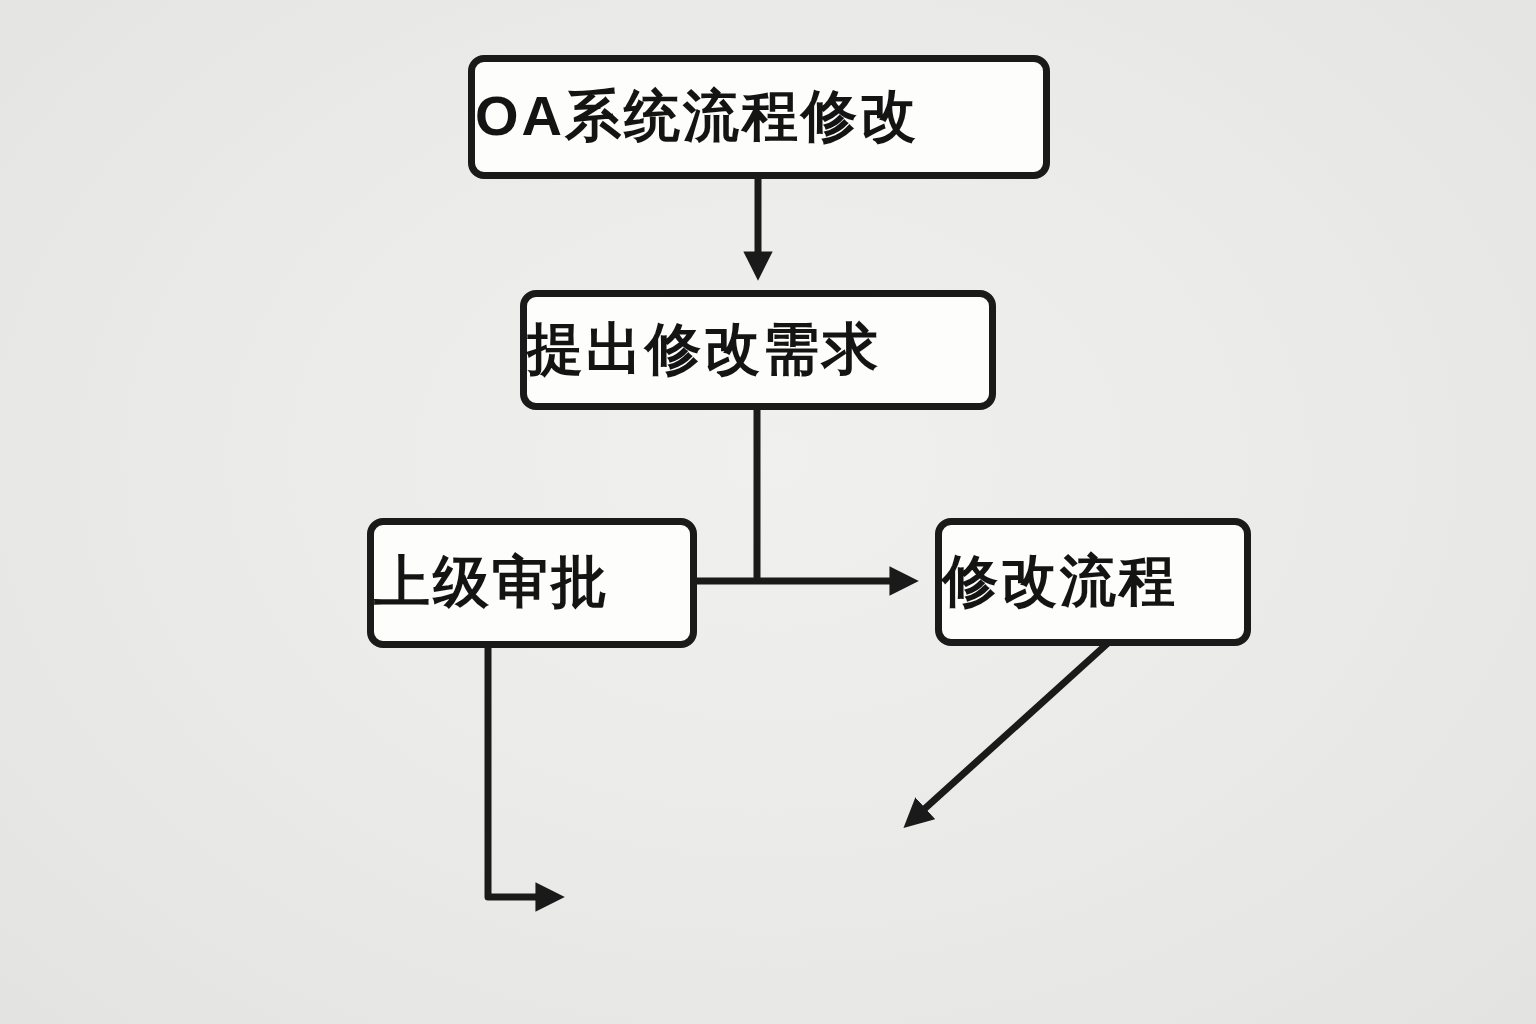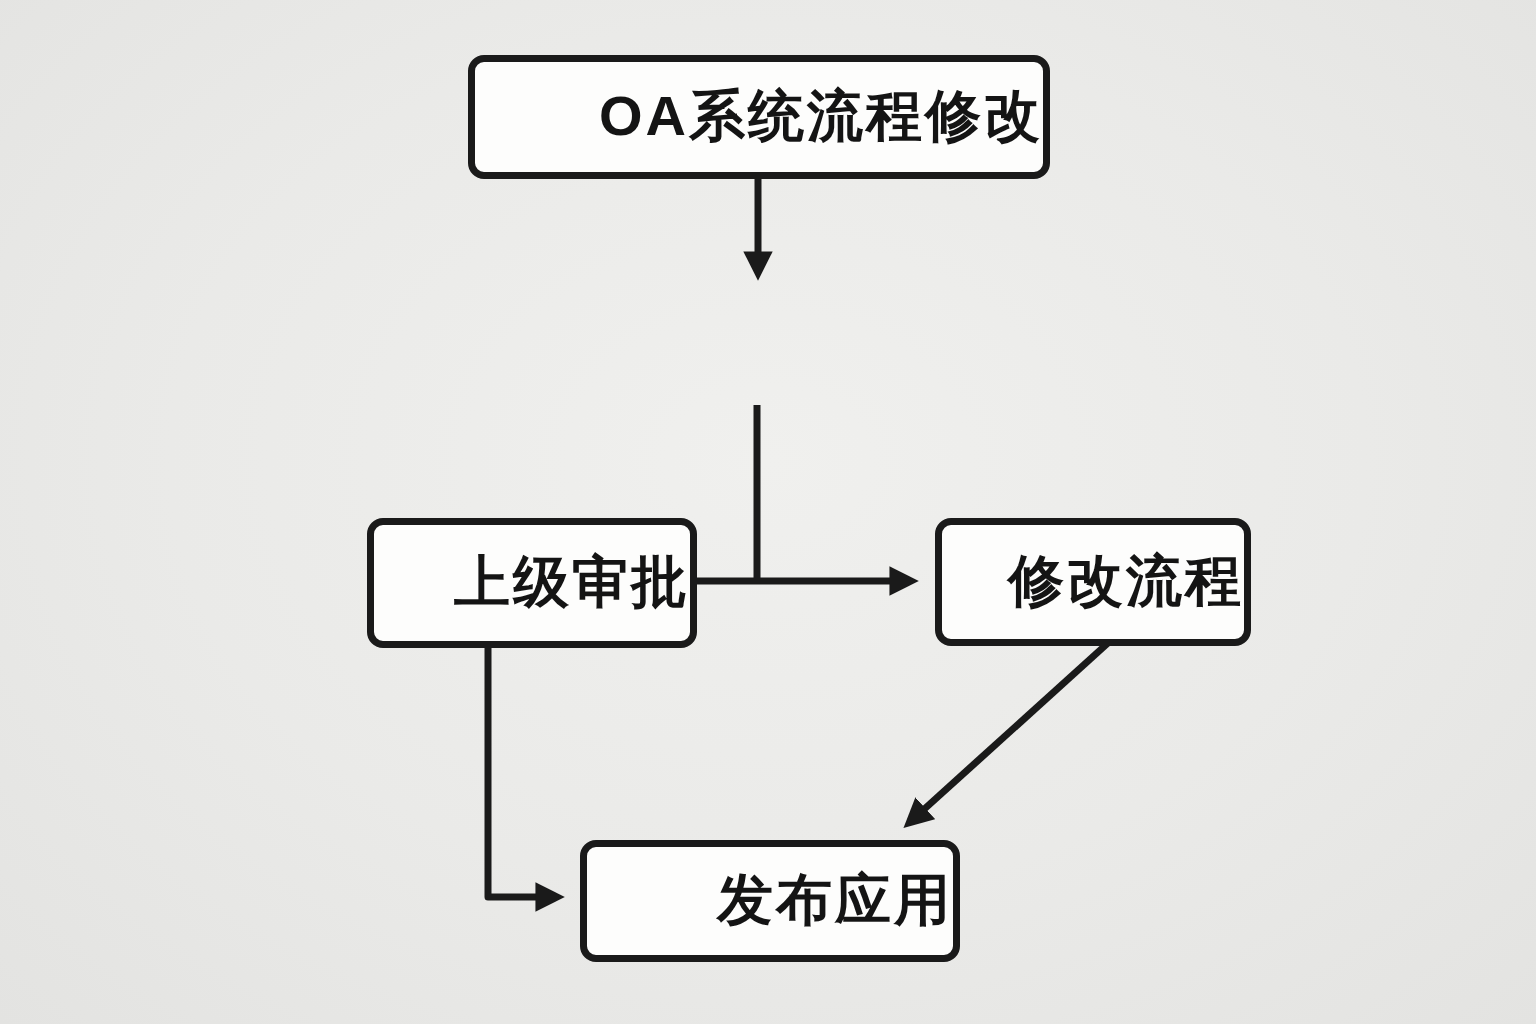--- a/index.html
+++ b/index.html
@@ -22,21 +22,21 @@
     height: 1024px;
   }
   .node {
     position: absolute;
     box-sizing: border-box;
     background: #fdfdfc;
     border: 7px solid #1a1a1a;
     border-radius: 16px;
     display: flex;
     align-items: center;
-    justify-content: flex-end;
+    justify-content: flex-start;
     font-size: 56px;
     font-weight: 700;
     color: #141414;
     letter-spacing: 3px;
     white-space: nowrap;
   }
   .node-oa       { left: 468px; top: 55px;  width: 582px; height: 124px; }
   .node-propose  { left: 520px; top: 290px; width: 476px; height: 120px; }
   .node-approve  { left: 325px; top: 518px; width: 330px; height: 130px; margin-left: 42px; }
   .node-modify   { left: 935px; top: 518px; width: 316px; height: 128px; }
@@ -62,26 +62,26 @@
 
     <path d="M 488 645 L 488 897 L 556 897" fill="none" stroke="#1a1a1a" stroke-width="7" stroke-linejoin="round" marker-end="url(#arrow)"></path>
 
     <path d="M 1108 643 L 910 822" fill="none" stroke="#1a1a1a" stroke-width="7" marker-end="url(#arrow)"></path>
   </svg>
 
   <div class="node node-oa">
     <span>OA系统流程修改</span>
   </div>
 
+  <div class="node node-propose">
+    <span>提出修改需求</span>
+  </div>
 
   <div class="node node-approve">
     <span>上级审批</span>
   </div>
 
   <div class="node node-modify">
     <span>修改流程</span>
   </div>
 
-  <div class="node node-publish">
-    <span>发布应用</span>
-  </div>
 
 </div>
 
 </body></html>

